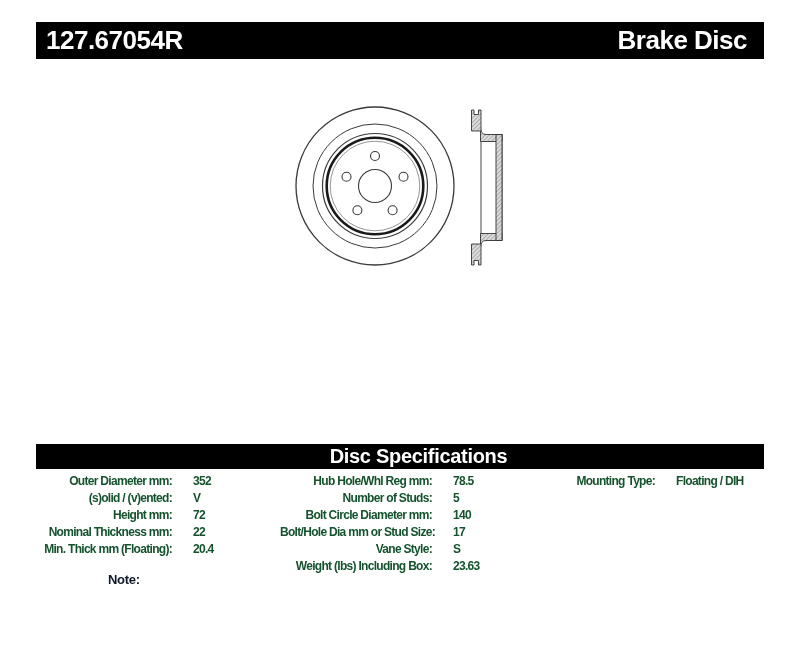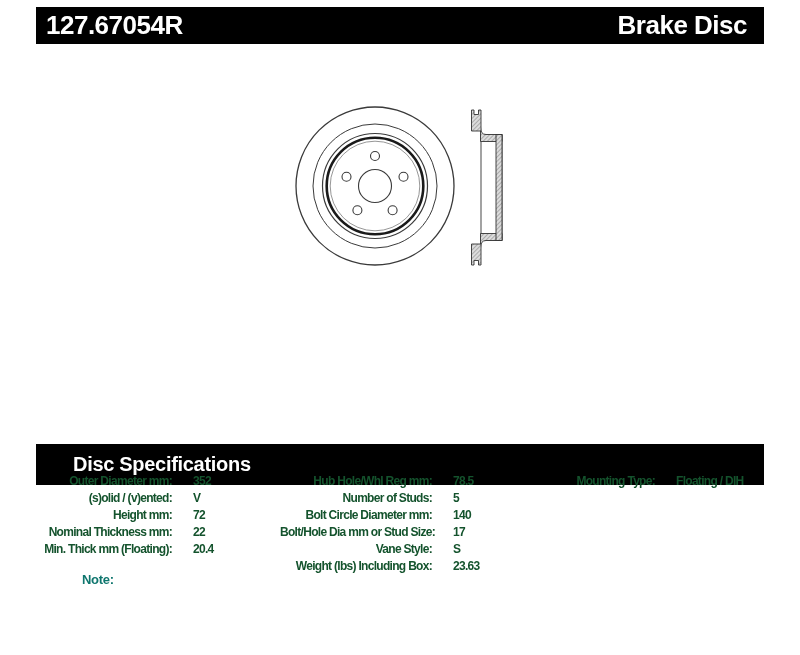--- a/index.html
+++ b/index.html
@@ -16,35 +16,35 @@
   .bar {
     position: absolute;
     left: 36px;
     width: 728px;
     background: #000;
     color: #fff;
     display: flex;
     align-items: center;
   }
   .header-bar {
-    top: 7px;
+    top: 22px;
     height: 37px;
     justify-content: space-between;
     padding: 0 17px 0 10px;
   }
   .header-bar .bar-text {
     font-size: 26px;
     font-weight: bold;
     letter-spacing: -0.5px;
     white-space: nowrap;
   }
   .section-bar {
     top: 444px;
-    height: 41px;
-    justify-content: flex-start;
+    height: 25px;
+    justify-content: center;
     padding-left: 37px;
   }
   .section-bar .bar-text {
     font-size: 20px;
     font-weight: bold;
     letter-spacing: -0.3px;
   }
   .drawing {
     position: absolute;
     left: 280px;
@@ -69,25 +69,25 @@
   .spec-lbl { display: inline-block; text-align: right; }
   .spec-val { margin-left: 21px; }
   .col-left  { left: 30px; }
   .col-left  .spec-lbl { width: 142px; }
   .col-mid   { left: 280px; }
   .col-mid   .spec-lbl { width: 152px; }
   .col-right { left: 555px; }
   .col-right .spec-lbl { width: 100px; }
   .note {
     position: absolute;
-    left: 82px;
+    left: 108px;
     top: 572px;
     font-size: 13px;
     font-weight: bold;
-    color: #0f766e;
+    color: #0f172a;
     letter-spacing: -0.3px;
   }
 </style>
 </head>
 <body>
 
 <div class="page">
 
   <div class="bar header-bar">
     <span class="bar-text">127.67054R</span>

